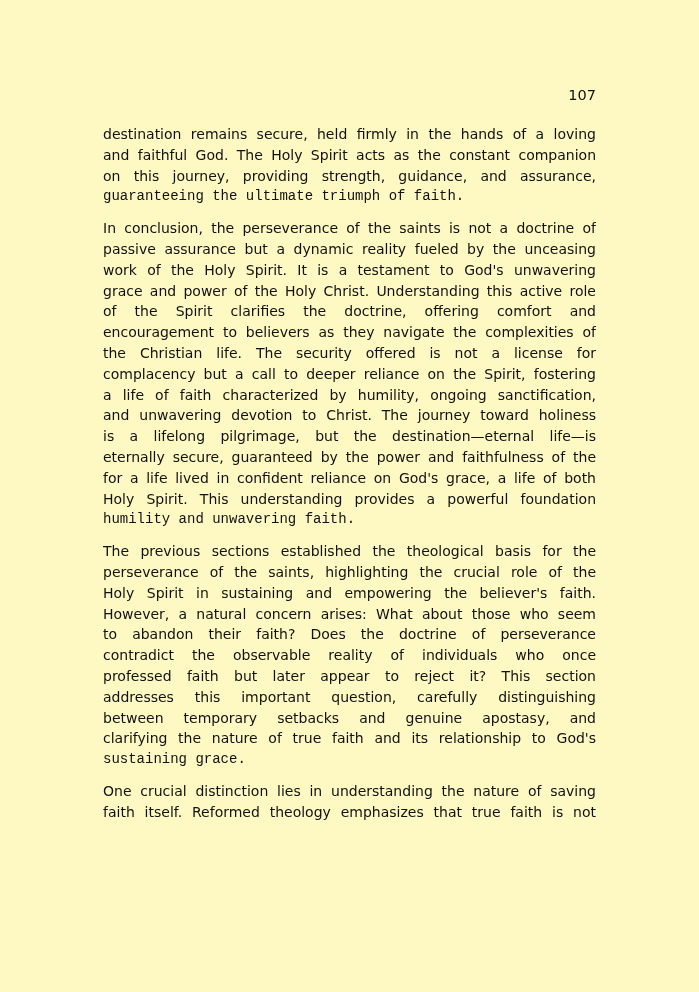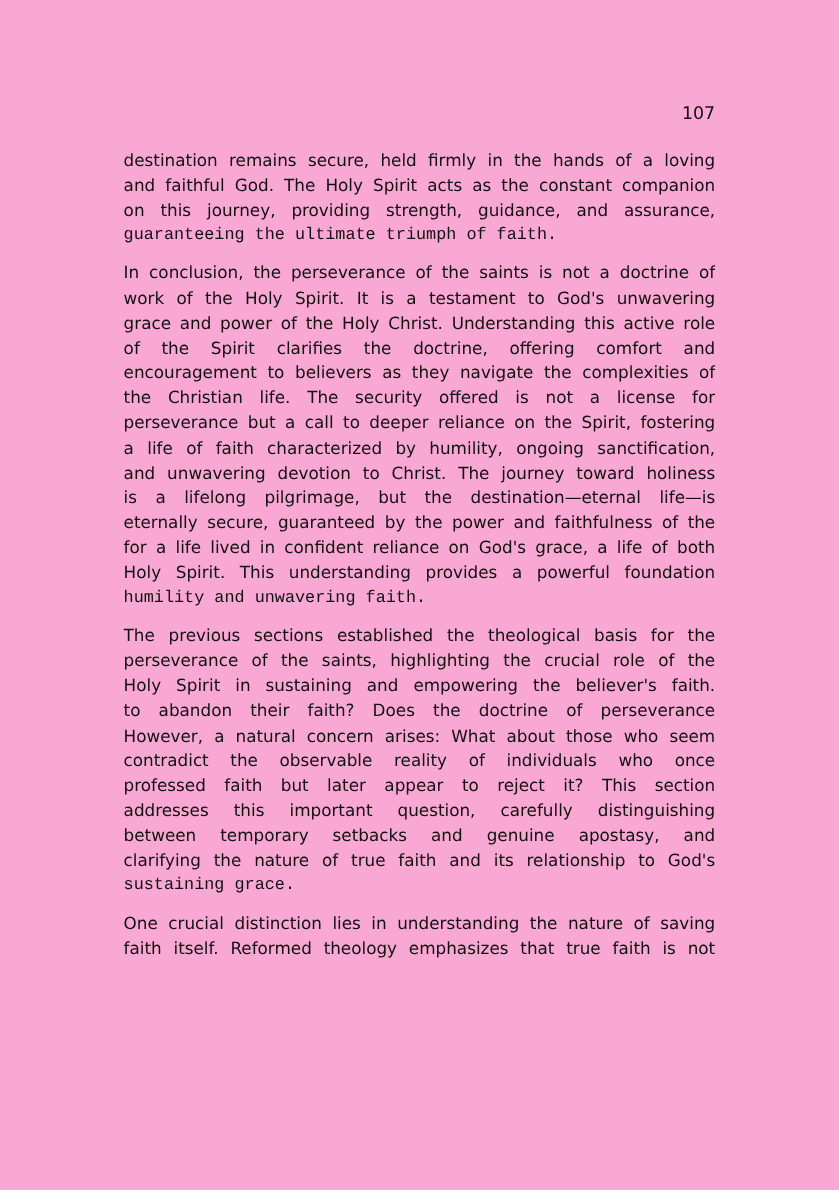--- a/index.html
+++ b/index.html
@@ -14,21 +14,21 @@
       overflow: hidden;
       font-family: "DejaVu Sans", "Liberation Sans", sans-serif;
       color: #111111;
     }
     .page {
       position: absolute;
       left: 0;
       top: 0;
       width: 699px;
       height: 992px;
-      background: #f9a8d4;
+      background: #fef9c3;
     }
     .page-number {
       position: absolute;
       top: 86px;
       right: 103px;
       font-size: 14.5px;
       line-height: 18px;
       color: #111111;
     }
     .body-text {
@@ -65,41 +65,42 @@
 
     <div class="para">
       <span class="line">destination remains secure, held firmly in the hands of a loving</span>
       <span class="line">and faithful God. The Holy Spirit acts as the constant companion</span>
       <span class="line">on this journey, providing strength, guidance, and assurance,</span>
       <span class="line last">guaranteeing the ultimate triumph of faith.</span>
     </div>
 
     <div class="para">
       <span class="line">In conclusion, the perseverance of the saints is not a doctrine of</span>
+      <span class="line">passive assurance but a dynamic reality fueled by the unceasing</span>
       <span class="line">work of the Holy Spirit. It is a testament to God's unwavering</span>
       <span class="line">grace and power of the Holy Christ. Understanding this active role</span>
       <span class="line">of the Spirit clarifies the doctrine, offering comfort and</span>
       <span class="line">encouragement to believers as they navigate the complexities of</span>
       <span class="line">the Christian life. The security offered is not a license for</span>
-      <span class="line">perseverance but a call to deeper reliance on the Spirit, fostering</span>
+      <span class="line">complacency but a call to deeper reliance on the Spirit, fostering</span>
       <span class="line">a life of faith characterized by humility, ongoing sanctification,</span>
       <span class="line">and unwavering devotion to Christ. The journey toward holiness</span>
       <span class="line">is a lifelong pilgrimage, but the destination—eternal life—is</span>
       <span class="line">eternally secure, guaranteed by the power and faithfulness of the</span>
       <span class="line">for a life lived in confident reliance on God's grace, a life of both</span>
       <span class="line">Holy Spirit. This understanding provides a powerful foundation</span>
       <span class="line last">humility and unwavering faith.</span>
     </div>
 
     <div class="para">
       <span class="line">The previous sections established the theological basis for the</span>
       <span class="line">perseverance of the saints, highlighting the crucial role of the</span>
       <span class="line">Holy Spirit in sustaining and empowering the believer's faith.</span>
+      <span class="line">However, a natural concern arises: What about those who seem</span>
       <span class="line">to abandon their faith? Does the doctrine of perseverance</span>
-      <span class="line">However, a natural concern arises: What about those who seem</span>
       <span class="line">contradict the observable reality of individuals who once</span>
       <span class="line">professed faith but later appear to reject it? This section</span>
       <span class="line">addresses this important question, carefully distinguishing</span>
       <span class="line">between temporary setbacks and genuine apostasy, and</span>
       <span class="line">clarifying the nature of true faith and its relationship to God's</span>
       <span class="line last">sustaining grace.</span>
     </div>
 
     <div class="para">
       <span class="line">One crucial distinction lies in understanding the nature of saving</span>

